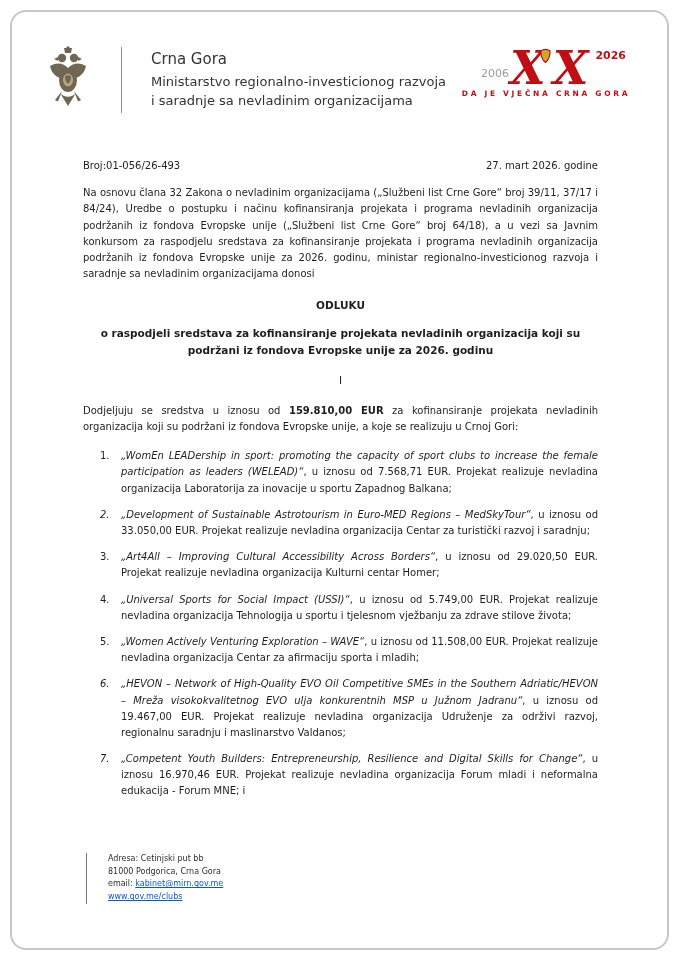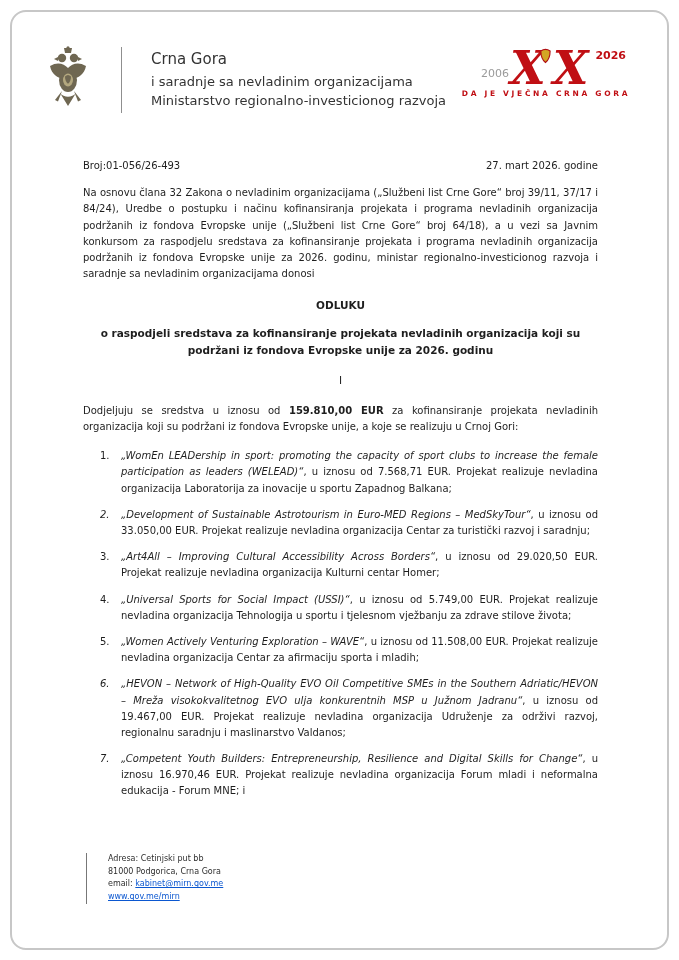--- a/index.html
+++ b/index.html
@@ -78,22 +78,22 @@
           <path d="M18 45 l-7 9 3 1.5 z"></path>
           <path d="M30 45 l7 9 -3 1.5 z"></path>
         </g>
         <ellipse cx="24" cy="34" rx="5" ry="6.5" fill="#b3a77f"></ellipse>
         <path d="M21 30.5 c2 -2 4 -2 6 0 c0 3.2 -1 6 -3 7.2 c-2 -1.2 -3 -4 -3 -7.2 z" fill="#6f6752"></path>
       </svg>
     </span>
     <span class="vline"></span>
     <div class="ministry">
       <div class="country">Crna Gora</div>
+      <div class="mline">Ministarstvo regionalno-investicionog razvoja</div>
       <div class="mline">i saradnje sa nevladinim organizacijama</div>
-      <div class="mline">Ministarstvo regionalno-investicionog razvoja</div>
     </div>
   </div>
 
   <div class="anniv">
     <div class="xx-row">
       <span class="y2006">2006</span>
       <span class="xx">XX</span>
       <span class="mini-shield">
         <svg viewBox="0 0 14 18" width="13" height="17" aria-hidden="true">
           <path d="M2 3 C5 1 9 1 12 3 C12 9 10 13 7 15.5 C4 13 2 9 2 3 z" fill="#d3a625" stroke="#b00f14" stroke-width="1.2"></path>
@@ -147,15 +147,15 @@
           <span class="num it">7.</span>
           <span class="txt"><span class="it">„Competent Youth Builders: Entrepreneurship, Resilience and Digital Skills for Change“</span><span>, u iznosu 16.970,46 EUR. Projekat realizuje nevladina organizacija Forum mladi i neformalna edukacija - Forum MNE; i</span></span>
         </div>
       </div>
   </div>
 
   <div class="footer">
     <div>Adresa: Cetinjski put bb</div>
     <div>81000 Podgorica, Crna Gora</div>
     <div><span>email: </span><a>kabinet@mirn.gov.me</a></div>
-    <div><a>www.gov.me/mirn</a></div>
+    <div><a>www.gov.me/clubs</a></div>
   </div>
 </div>
 
 </body></html>

